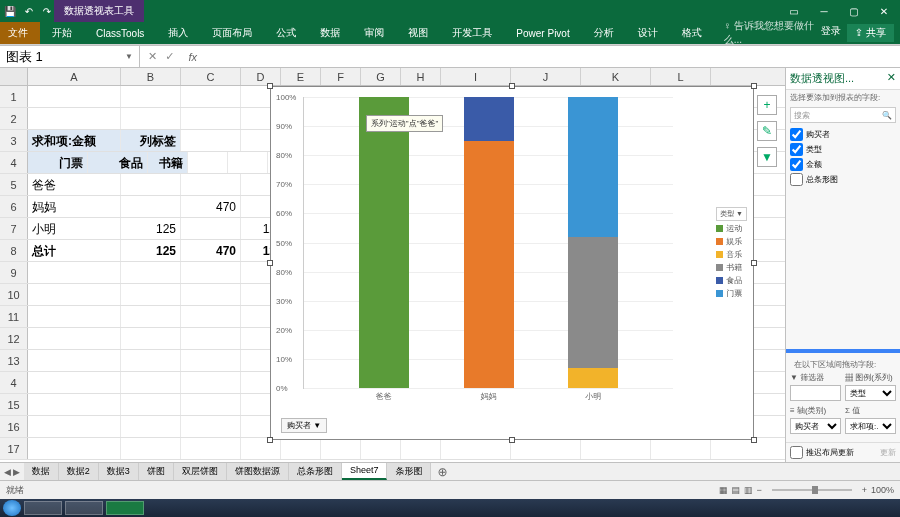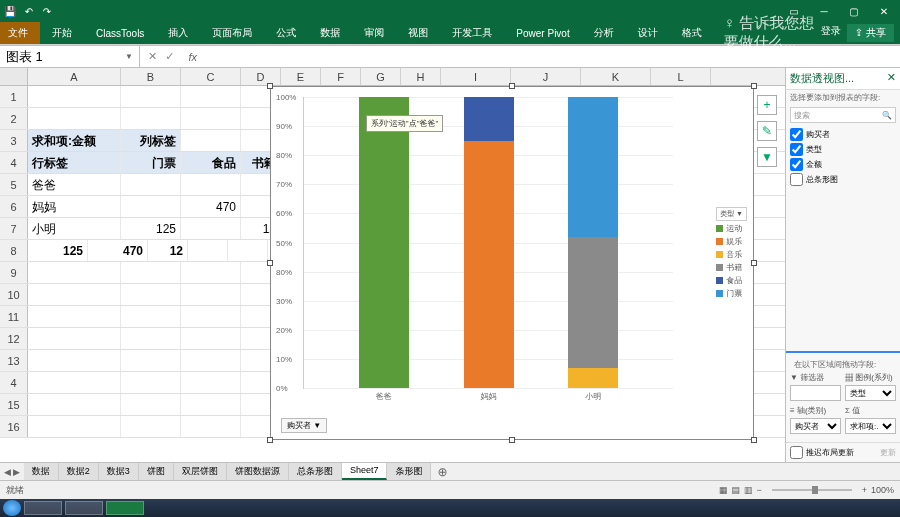--- a/index.html
+++ b/index.html
@@ -11,21 +11,21 @@
 .titlebar .qa-left span { width: 14px; height: 14px; display: flex; align-items: center; justify-content: center; cursor: pointer; }
 .titlebar .title-center { flex: 1; text-align: center; }
 .titlebar .context-tab { background: #4d2f6f; padding: 2px 10px; height: 100%; display: flex; align-items: center; }
 .titlebar .win-controls { display: flex; gap: 2px; padding-right: 2px; }
 .titlebar .win-controls span { width: 28px; height: 20px; display: flex; align-items: center; justify-content: center; cursor: pointer; }
 
 
 .ribbon-tabs { height: 22px; background: #0b6a3d; display: flex; align-items: center; font-size: 10px; color: #fff; }
 .ribbon-tabs .tab { padding: 4px 12px; cursor: pointer; }
 .ribbon-tabs .tab.file { background: #a16207; padding-left: 8px; }
-.ribbon-tabs .tell-me { flex: 1; padding-left: 10px; opacity: .8; font-size: 15px; }
+.ribbon-tabs .tell-me { flex: 1; padding-left: 10px; opacity: .8; font-size: 10px; }
 .ribbon-tabs .right { display: flex; gap: 6px; padding-right: 6px; }
 .ribbon-tabs .right span { cursor: pointer; }
 .ribbon-tabs .share { background: #1a8355; padding: 2px 8px; }
 
 
 .ribbon-body { height: 2px; background: #d0d0d0; border-bottom: 1px solid #c0c0c0; }
 
 
 .formula-row { height: 22px; display: flex; align-items: center; border-bottom: 1px solid #c0c0c0; background: #fff; }
 .name-box { width: 140px; height: 100%; border-right: 1px solid #c0c0c0; display: flex; align-items: center; padding: 0 6px; font-size: 13px; }
@@ -71,21 +71,21 @@
 .chart-filter { position: absolute; left: 10px; bottom: 6px; border: 1px solid #bbb; background: #f6f6f6; font-size: 8px; padding: 1px 5px; }
 .tooltip-box { position: absolute; left: 95px; top: 28px; background: #fdfdf0; border: 1px solid #999; font-size: 8px; padding: 2px 4px; color: #333; }
 
 
 .field-pane { width: 115px; border-left: 1px solid #c0c0c0; background: #f7f7f7; font-size: 9px; display: flex; flex-direction: column; }
 .field-pane .fp-title { background: #fff; padding: 3px 4px; font-size: 11px; color: #0a6a3d; border-bottom: 1px solid #ddd; display: flex; justify-content: space-between; }
 .field-pane .fp-sub { padding: 2px 4px; font-size: 8px; color: #666; }
 .field-pane .search { margin: 2px 4px; border: 1px solid #ccc; height: 16px; display: flex; align-items: center; padding: 0 3px; font-size: 8px; color: #999; background: #fff; }
 .field-pane .field-list { padding: 2px 4px; }
 .field-pane .field-list label { display: flex; align-items: center; gap: 3px; font-size: 8px; padding: 1px 0; }
-.field-pane .areas { margin-top: auto; padding: 4px; border-top: 2px solid #3b82f6; }
+.field-pane .areas { margin-top: auto; padding: 4px; border-top: 4px solid #3b82f6; }
 .field-pane .areas .area-row { display: flex; gap: 4px; margin-bottom: 4px; }
 .field-pane .areas .area { flex: 1; }
 .field-pane .areas .area-label { font-size: 8px; color: #555; margin-bottom: 2px; }
 .field-pane .areas select, .field-pane .areas .box { width: 100%; font-size: 8px; height: 16px; border: 1px solid #bbb; background: #fff; }
 .field-pane .defer { display: flex; align-items: center; gap: 3px; padding: 3px 4px; font-size: 8px; border-top: 1px solid #ddd; }
 
 
 .sheet-bar { height: 18px; background: #f0f0f0; border-top: 1px solid #c0c0c0; display: flex; align-items: center; font-size: 9px; }
 .sheet-bar .nav { display: flex; gap: 2px; padding: 0 4px; color: #666; }
 .sheet-bar .tabs { display: flex; }
@@ -107,20 +107,21 @@
 </style>
 </head>
 <body>
 
 <div class="titlebar">
   <div class="qa-left">
     <span>💾</span>
     <span>↶</span>
     <span>↷</span>
   </div>
+  <div class="context-tab">数据透视表工具</div>
   <div style="flex:1"></div>
   <div class="win-controls">
     <span>▭</span>
     <span>─</span>
     <span>▢</span>
     <span class="close">✕</span>
   </div>
 </div>
 
 <div class="ribbon-tabs">
@@ -217,21 +218,20 @@
           <div class="cell" style="width: 40px;"></div>
           <div class="cell" style="width: 40px;"></div>
           <div class="cell" style="width: 40px;"></div>
           <div class="cell" style="width: 70px;"></div>
           <div class="cell" style="width: 70px;"></div>
           <div class="cell" style="width: 70px;"></div>
           <div class="cell" style="width: 60px;"></div>
         </div>
         <div class="row">
           <div class="rh">4</div>
-          <div class="cell pivot-header" style="width: 93px;">行标签</div>
           <div class="cell pivot-header" style="width: 60px; text-align: right;">门票</div>
           <div class="cell pivot-header" style="width: 60px; text-align: right;">食品</div>
           <div class="cell pivot-header" style="width: 40px; text-align: right;">书籍</div>
           <div class="cell" style="width: 40px;"></div>
           <div class="cell" style="width: 40px;"></div>
           <div class="cell" style="width: 40px;"></div>
           <div class="cell" style="width: 40px;"></div>
           <div class="cell" style="width: 70px;"></div>
           <div class="cell" style="width: 70px;"></div>
           <div class="cell" style="width: 70px;"></div>
@@ -277,20 +277,21 @@
           <div class="cell" style="width: 40px;"></div>
           <div class="cell" style="width: 40px;"></div>
           <div class="cell" style="width: 40px;"></div>
           <div class="cell" style="width: 70px;"></div>
           <div class="cell" style="width: 70px;"></div>
           <div class="cell" style="width: 70px;"></div>
           <div class="cell" style="width: 60px;"></div>
         </div>
         <div class="row">
           <div class="rh">8</div>
+          <div class="cell bold" style="width: 93px;">总计</div>
           <div class="cell bold" style="width: 60px; text-align: right;">125</div>
           <div class="cell bold" style="width: 60px; text-align: right;">470</div>
           <div class="cell bold" style="width: 40px; text-align: right;">12</div>
           <div class="cell" style="width: 40px;"></div>
           <div class="cell" style="width: 40px;"></div>
           <div class="cell" style="width: 40px;"></div>
           <div class="cell" style="width: 40px;"></div>
           <div class="cell" style="width: 70px;"></div>
           <div class="cell" style="width: 70px;"></div>
           <div class="cell" style="width: 70px;"></div>
@@ -396,20 +397,35 @@
           <div class="cell" style="width: 40px;"></div>
           <div class="cell" style="width: 40px;"></div>
           <div class="cell" style="width: 40px;"></div>
           <div class="cell" style="width: 70px;"></div>
           <div class="cell" style="width: 70px;"></div>
           <div class="cell" style="width: 70px;"></div>
           <div class="cell" style="width: 60px;"></div>
         </div>
         <div class="row">
           <div class="rh">16</div>
+          <div class="cell" style="width: 93px;"></div>
+          <div class="cell" style="width: 60px; text-align: right;"></div>
+          <div class="cell" style="width: 60px; text-align: right;"></div>
+          <div class="cell" style="width: 40px; text-align: right;"></div>
+          <div class="cell" style="width: 40px;"></div>
+          <div class="cell" style="width: 40px;"></div>
+          <div class="cell" style="width: 40px;"></div>
+          <div class="cell" style="width: 40px;"></div>
+          <div class="cell" style="width: 70px;"></div>
+          <div class="cell" style="width: 70px;"></div>
+          <div class="cell" style="width: 70px;"></div>
+          <div class="cell" style="width: 60px;"></div>
+        </div>
+        <div class="row">
+          <div class="rh">17</div>
           <div class="cell" style="width: 93px;"></div>
           <div class="cell" style="width: 60px; text-align: right;"></div>
           <div class="cell" style="width: 60px; text-align: right;"></div>
           <div class="cell" style="width: 40px; text-align: right;"></div>
           <div class="cell" style="width: 40px;"></div>
           <div class="cell" style="width: 40px;"></div>
           <div class="cell" style="width: 40px;"></div>
           <div class="cell" style="width: 40px;"></div>
           <div class="cell" style="width: 70px;"></div>
           <div class="cell" style="width: 70px;"></div>

